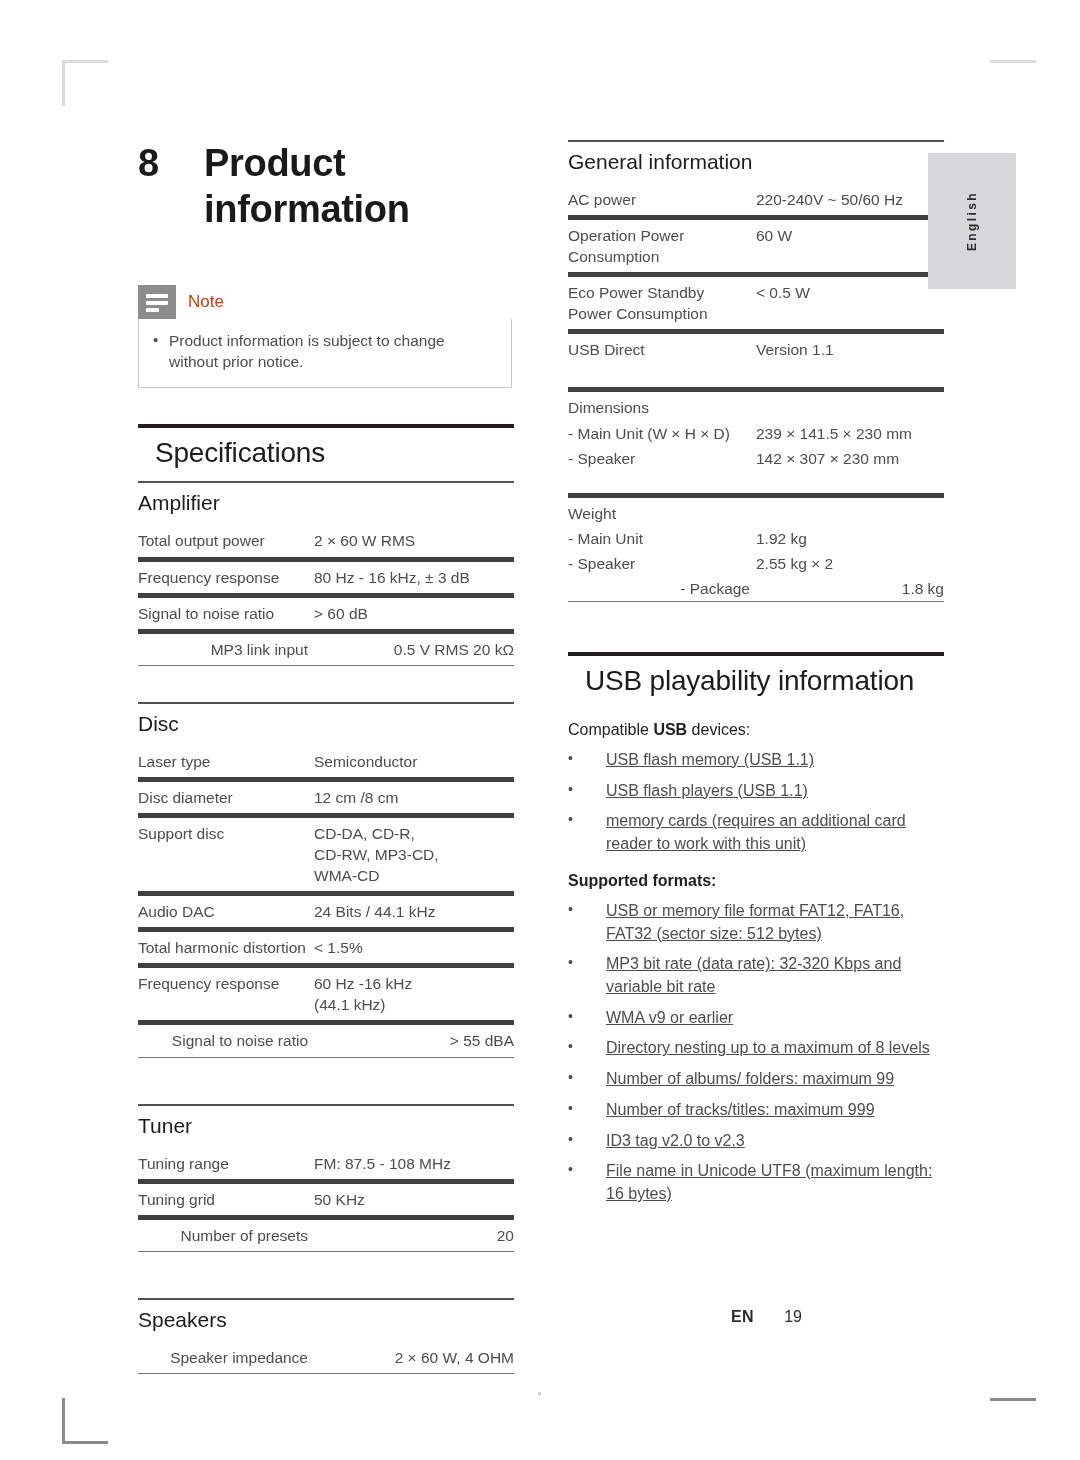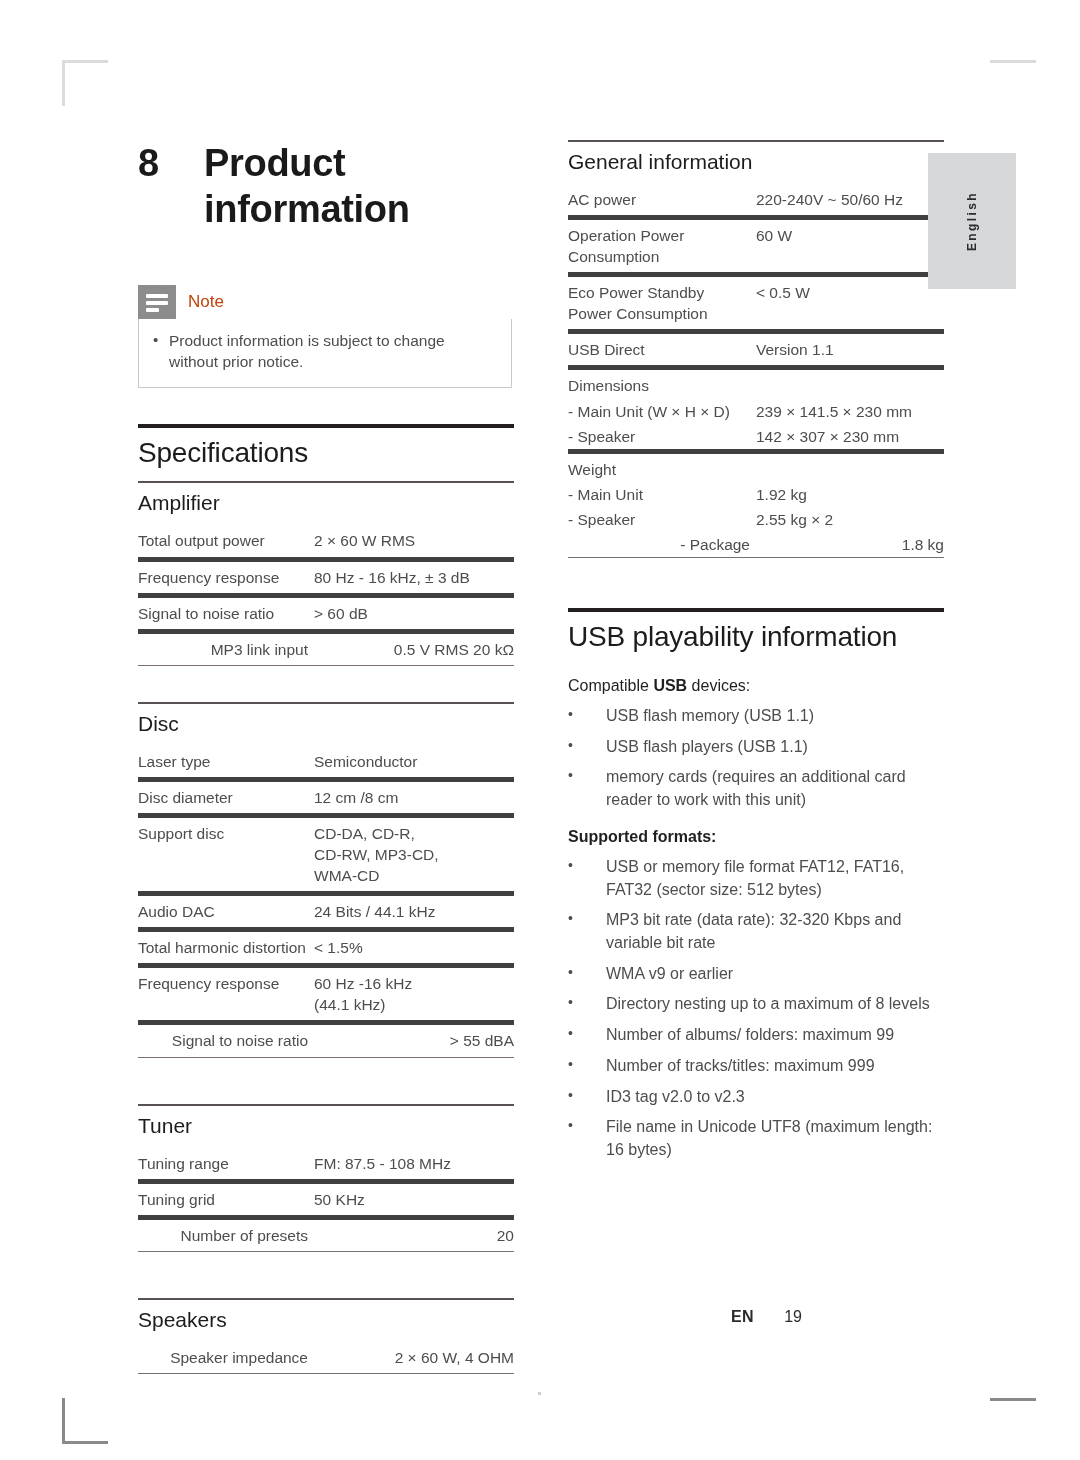--- a/index.html
+++ b/index.html
@@ -132,20 +132,21 @@
     width: 100%;
   }
 
   
   .h-main {
     font-size: 28px;
     font-weight: 400;
     color: #1c1c1c;
     padding: 9px 0 12px 0;
     letter-spacing: -0.2px;
+    margin-left: 17px;
   }
   .h-sub {
     font-size: 21px;
     font-weight: 400;
     color: #1c1c1c;
     padding: 8px 0 10px 0;
   }
 
   
   .spec-table { width: 100%; }
@@ -161,21 +162,21 @@
   .spec-table .spec-row.last { border-bottom: 1px solid #7a7070; text-align: right; }
   .spec-row .k { flex: 0 0 170px; padding-right: 6px; }
   .spec-row .v { flex: 1 1 auto; white-space: pre-line; }
   .spec-row .k.full { flex: 1 1 auto; }
 
   
   .col-right .spec-row .k { flex: 0 0 182px; }
 
   
   .spec-row.norule { border-top: none; padding-top: 0; }
-  .spec-row.grouplabel { padding-bottom: 2px; }
+  .spec-row.grouplabel { padding-bottom: 2px; margin-top: 22px; }
   .spec-row.tight { padding-top: 2px; padding-bottom: 2px; }
 
   .section-gap { height: 36px; }
   .block-gap { height: 46px; }
 
   
   .usb-sub {
     font-size: 16px;
     font-weight: 700;
     color: #1f1f1f;
@@ -184,21 +185,21 @@
   .usb-sub .lite { font-weight: 400; }
   .bullets { margin: 0; padding: 0; list-style: none; }
   .bullets li {
     display: flex;
     font-size: 16px;
     line-height: 1.42;
     color: #4d4d4d;
     padding: 4px 0;
   }
   .bullets li .dot { flex: 0 0 38px; font-size: 14px; }
-  .bullets li .txt { flex: 1 1 auto; }
+  .bullets li .txt { flex: 1 1 auto; text-decoration: underline; }
 
   
   .lang-tab {
     position: absolute;
     left: 928px; top: 153px;
     width: 88px; height: 136px;
     background: #d6d7d9;
   }
   .lang-tab span {
     position: absolute;

